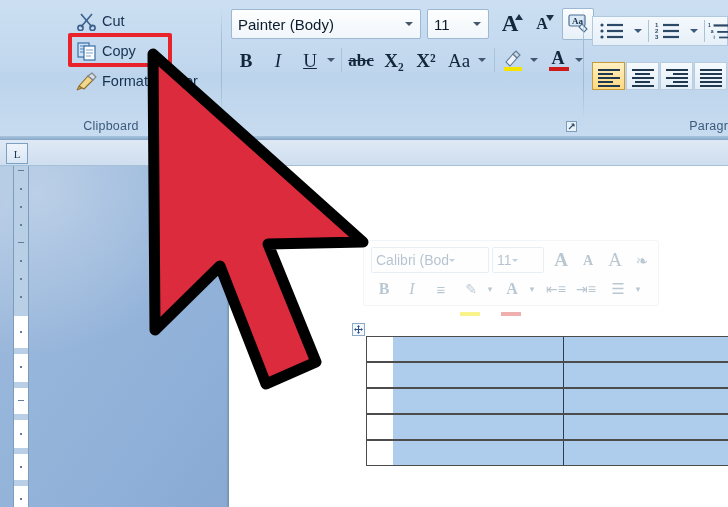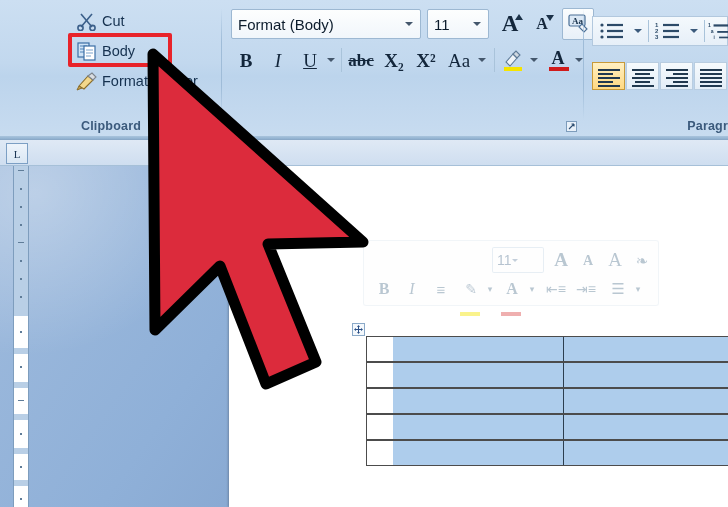--- a/index.html
+++ b/index.html
@@ -17,21 +17,21 @@
     border-bottom:1px solid #8aa9c8;
     box-sizing:border-box;
   }
   .ribbon:after{
     content:"";position:absolute;left:0;bottom:0;width:100%;height:3px;
     background:linear-gradient(to bottom,#a9c4dd,#8fb0cf);
   }
   .group{position:absolute;top:2px;height:134px;}
   .group-label{
     position:absolute;bottom:3px;left:0;width:100%;text-align:center;
-    font-size:12.5px;color:#3b5a7c;letter-spacing:.2px;font-weight:bold;
+    font-size:12.5px;color:#3b5a7c;letter-spacing:.2px;
   }
   .group-sep{
     position:absolute;top:6px;width:1px;height:112px;
     background:linear-gradient(to bottom,rgba(255,255,255,0),#9fbcd8 30%,#9fbcd8 70%,rgba(255,255,255,0));
   }
   .dlg-launcher{
     position:absolute;bottom:5px;width:12px;height:12px;
   }
 
   
@@ -215,21 +215,21 @@
                 <line x1="4" y1="11" x2="10" y2="11"></line>
               </g>
             <rect x="8" y="5" width="11" height="14" fill="#ffffff" stroke="#3b6ea5" stroke-width="1.2"></rect>
             <g stroke="#7aa3cc" stroke-width="1">
                 <line x1="10" y1="9" x2="17" y2="9"></line>
                 <line x1="10" y1="12" x2="17" y2="12"></line>
                 <line x1="10" y1="15" x2="15" y2="15"></line>
               </g>
           </svg>
         </span>
-        <span class="cl">Body</span>
+        <span class="cl">Copy</span>
       </div>
 
       <div class="cmd" id="cmd-fmt">
         <span class="ci">
           <svg width="22" height="20" viewBox="0 0 22 20">
             <path d="M3 15 L12 5 L17 9 L8 18 Z" fill="#f3d88c" stroke="#8a6d2a" stroke-width="1.1"></path>
             <path d="M12 5 L16 2 L20 6 L17 9 Z" fill="#d9dde2" stroke="#7c848c" stroke-width="1.1"></path>
             <path d="M3 15 L1 19 L6 17 Z" fill="#c9a14b" stroke="#8a6d2a" stroke-width="1"></path>
           </svg>
         </span>
@@ -244,21 +244,21 @@
           <rect x="0.5" y="0.5" width="10" height="10" fill="#e9f1f9" stroke="#7d9cbb"></rect>
           <path d="M3 8 L8 3 M8 3 L5.5 3 M8 3 L8 5.5" stroke="#2f4f72" stroke-width="1.1" fill="none"></path>
         </svg>
       </div>
       <div class="group-sep" style="right:0;"></div>
     </div>
 
     <div class="group" id="font-group">
 
       <div class="fontbox" id="font-name-box">
-        <span class="fb-text">Format (Body)</span>
+        <span class="fb-text">Painter (Body)</span>
         <span class="fb-caret"></span>
       </div>
 
       <div class="fontbox" id="font-size-box">
         <span class="fb-text">11</span>
         <span class="fb-caret"></span>
       </div>
 
       <div class="tbtn" style="left:270px;top:7px;width:32px;height:30px;">
         <span style="font-family:'Liberation Serif',serif;font-weight:bold;font-size:23px;color:#13263b;">A</span>
@@ -476,20 +476,24 @@
       <div class="vtick" style="top:267px;"></div>
       <div class="vseg" style="top:288px;height:26px;"></div>
       <div class="vtick" style="top:300px;"></div>
       <div class="vseg" style="top:320px;height:21px;"></div>
       <div class="vtick" style="top:332px;"></div>
     </div>
 
     <div class="page">
 
       <div class="mini" style="left:134px;top:74px;">
+        <div class="mbox" style="left:7px;top:6px;width:118px;height:26px;">
+          <span class="mtxt">Calibri (Bod</span>
+          <span class="mcaret"></span>
+        </div>
         <div class="mbox" style="left:128px;top:6px;width:52px;height:26px;">
           <span class="mtxt">11</span>
           <span class="mcaret"></span>
         </div>
         <div class="mb" style="left:184px;top:6px;width:26px;height:26px;font-family:'Liberation Serif',serif;font-weight:bold;font-size:19px;">A</div>
         <div class="mb" style="left:212px;top:8px;width:24px;height:24px;font-family:'Liberation Serif',serif;font-weight:bold;font-size:14px;">A</div>
         <div class="mb" style="left:238px;top:6px;width:26px;height:26px;font-family:'Liberation Serif',serif;font-size:19px;">A</div>
         <div class="mb" style="left:266px;top:8px;width:24px;height:24px;font-size:15px;">❧</div>
 
         <div class="mb" style="left:9px;top:36px;width:22px;height:24px;font-family:'Liberation Serif',serif;font-weight:bold;">B</div>

